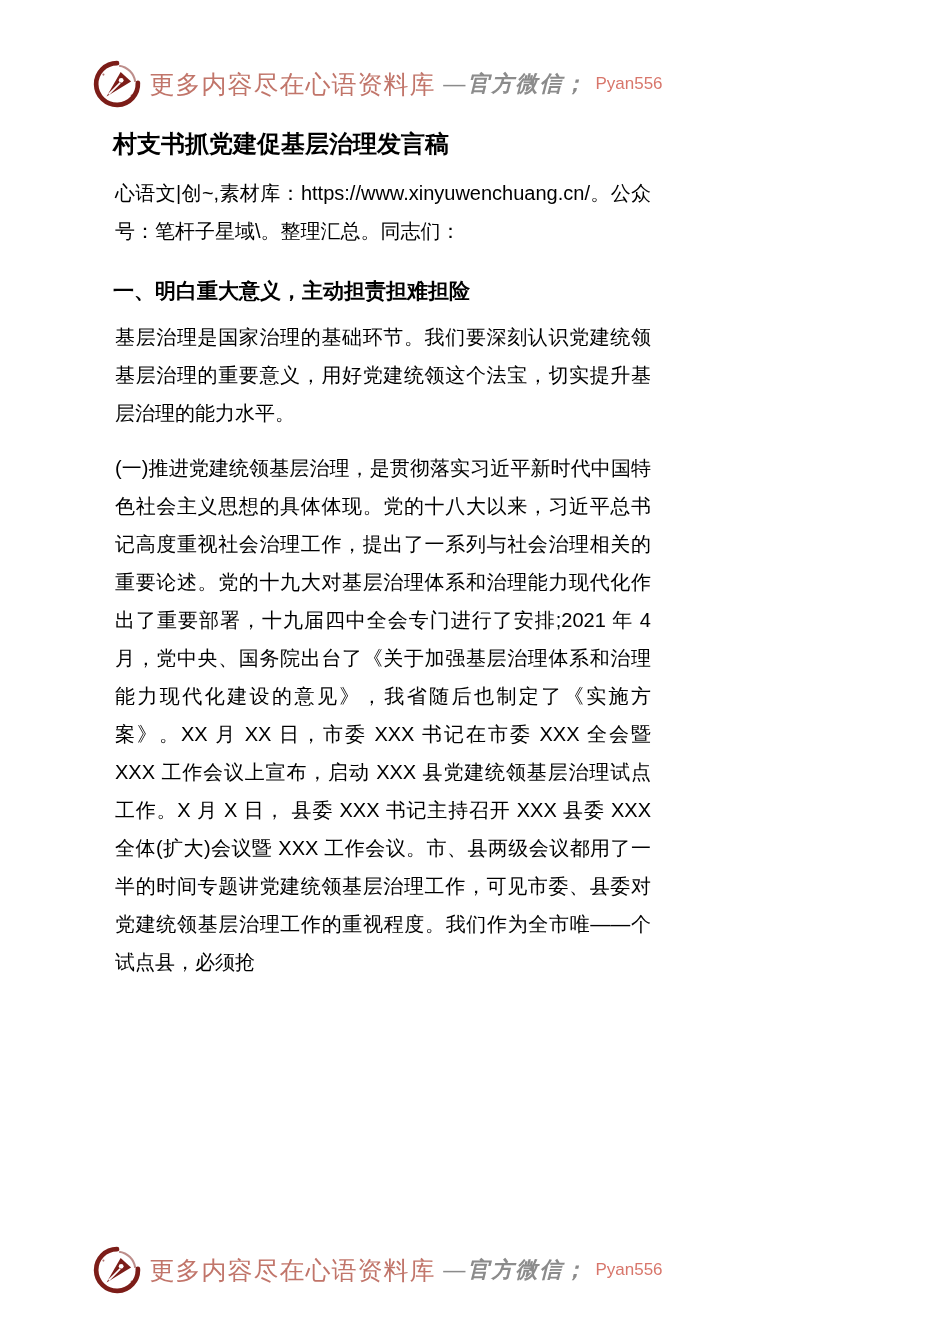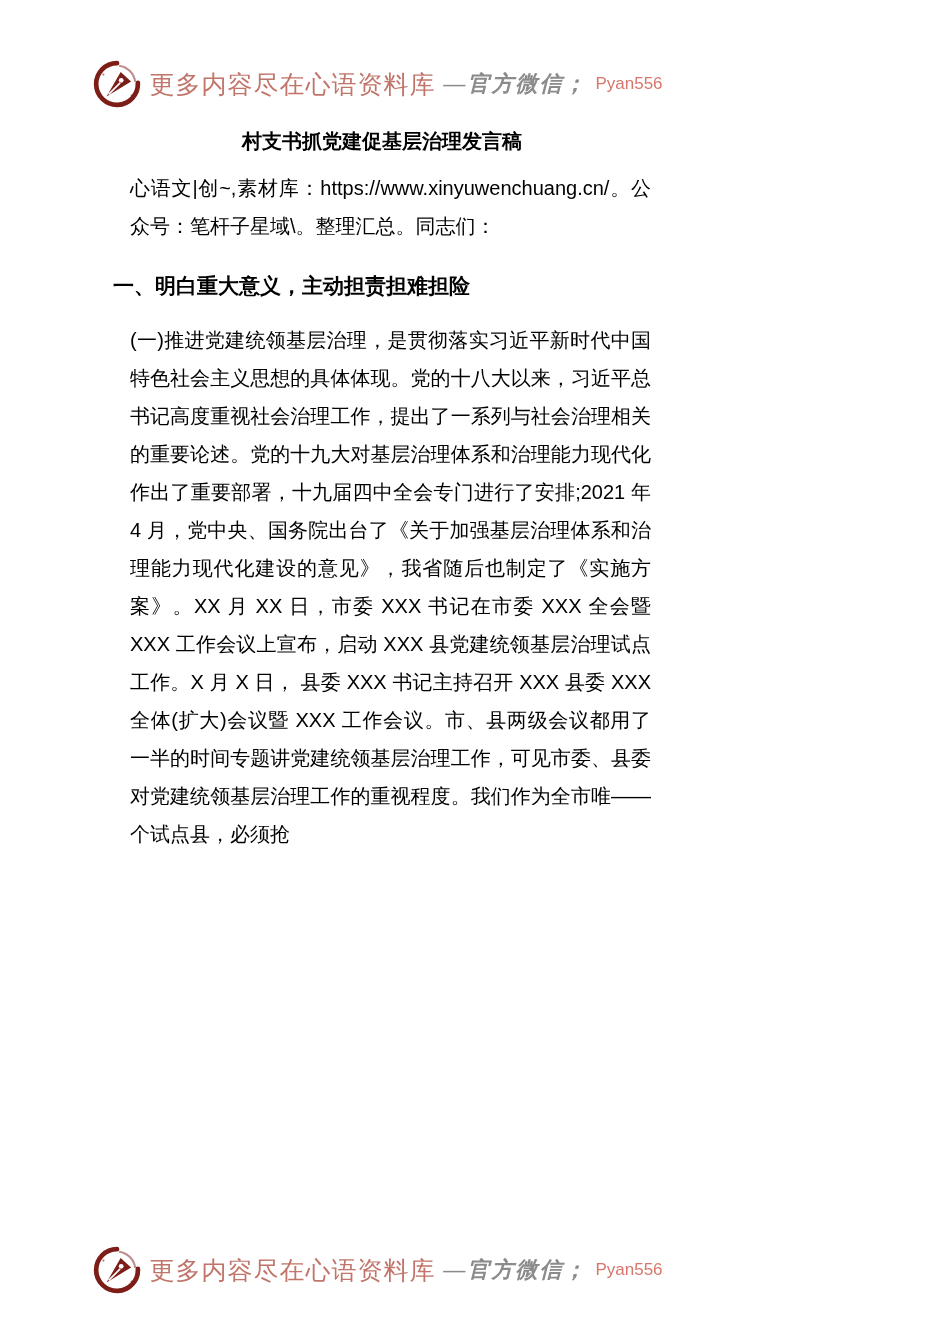--- a/index.html
+++ b/index.html
@@ -57,35 +57,35 @@
     text-align: center;
   }
   .wm-id {
     font-family: "Liberation Sans", "DejaVu Sans", sans-serif;
     font-size: 17px;
     color: var(--id-color, #d8766b);
   }
   
   .doc-title {
     margin: 20px 0 14px 0;
-    text-align: center;
-    font-size: 20px;
+    text-align: left;
+    font-size: 24px;
     font-weight: bold;
     line-height: 1.35;
   }
   p.body {
-    margin: 0 0 17px 17px;
+    margin: 0 0 17px 2px;
     font-size: 20px;
     line-height: 38px;
     text-align: justify;
     text-justify: inter-ideograph;
     word-break: break-word;
   }
   h2.section-heading {
-    margin: 26px 0 21px 0;
+    margin: 26px 0 12px 0;
     font-size: 21px;
     font-weight: bold;
     line-height: 1.4;
   }
 </style>
 </head>
 <body>
 
 <div class="page">
 
@@ -106,20 +106,21 @@
     <span class="wm-id">Pyan556</span>
   </div>
 
   <div class="content">
     <h1 class="doc-title">村支书抓党建促基层治理发言稿</h1>
 
     <p class="body">心语文|创~,素材库：https://www.xinyuwenchuang.cn/。公众号：笔杆子星域\。整理汇总。同志们：</p>
 
     <h2 class="section-heading">一、明白重大意义，主动担责担难担险</h2>
 
+    <p class="body">基层治理是国家治理的基础环节。我们要深刻认识党建统领基层治理的重要意义，用好党建统领这个法宝，切实提升基层治理的能力水平。</p>
     <p class="body">(一)推进党建统领基层治理，是贯彻落实习近平新时代中国特色社会主义思想的具体体现。党的十八大以来，习近平总书记高度重视社会治理工作，提出了一系列与社会治理相关的重要论述。党的十九大对基层治理体系和治理能力现代化作出了重要部署，十九届四中全会专门进行了安排;2021 年 4 月，党中央、国务院出台了《关于加强基层治理体系和治理能力现代化建设的意见》，我省随后也制定了《实施方案》。XX 月 XX 日，市委 XXX 书记在市委 XXX 全会暨 XXX 工作会议上宣布，启动 XXX 县党建统领基层治理试点工作。X 月 X 日， 县委 XXX 书记主持召开 XXX 县委 XXX 全体(扩大)会议暨 XXX 工作会议。市、县两级会议都用了一半的时间专题讲党建统领基层治理工作，可见市委、县委对党建统领基层治理工作的重视程度。我们作为全市唯——个试点县，必须抢</p>
   </div>
 
   <div class="watermark footer">
     <span class="wm-logo">
       <svg width="48" height="48" viewBox="0 0 46 46" aria-hidden="true">
         <path d="M23 3 A20 20 0 1 0 43 22" fill="none" stroke="var(--logo-color,#7c1d18)" stroke-width="4.5" stroke-linecap="round"></path>
         <path d="M25 5.5 A18 18 0 0 1 40.5 21" fill="none" stroke="var(--logo-color,#7c1d18)" stroke-width="2" opacity="0.5"></path>
         <path d="M13 35 L26.5 11.5 L36.5 20.5 Z" fill="var(--logo-color,#7c1d18)"></path>
         <circle cx="27" cy="19.5" r="2.3" fill="#ffffff"></circle>

